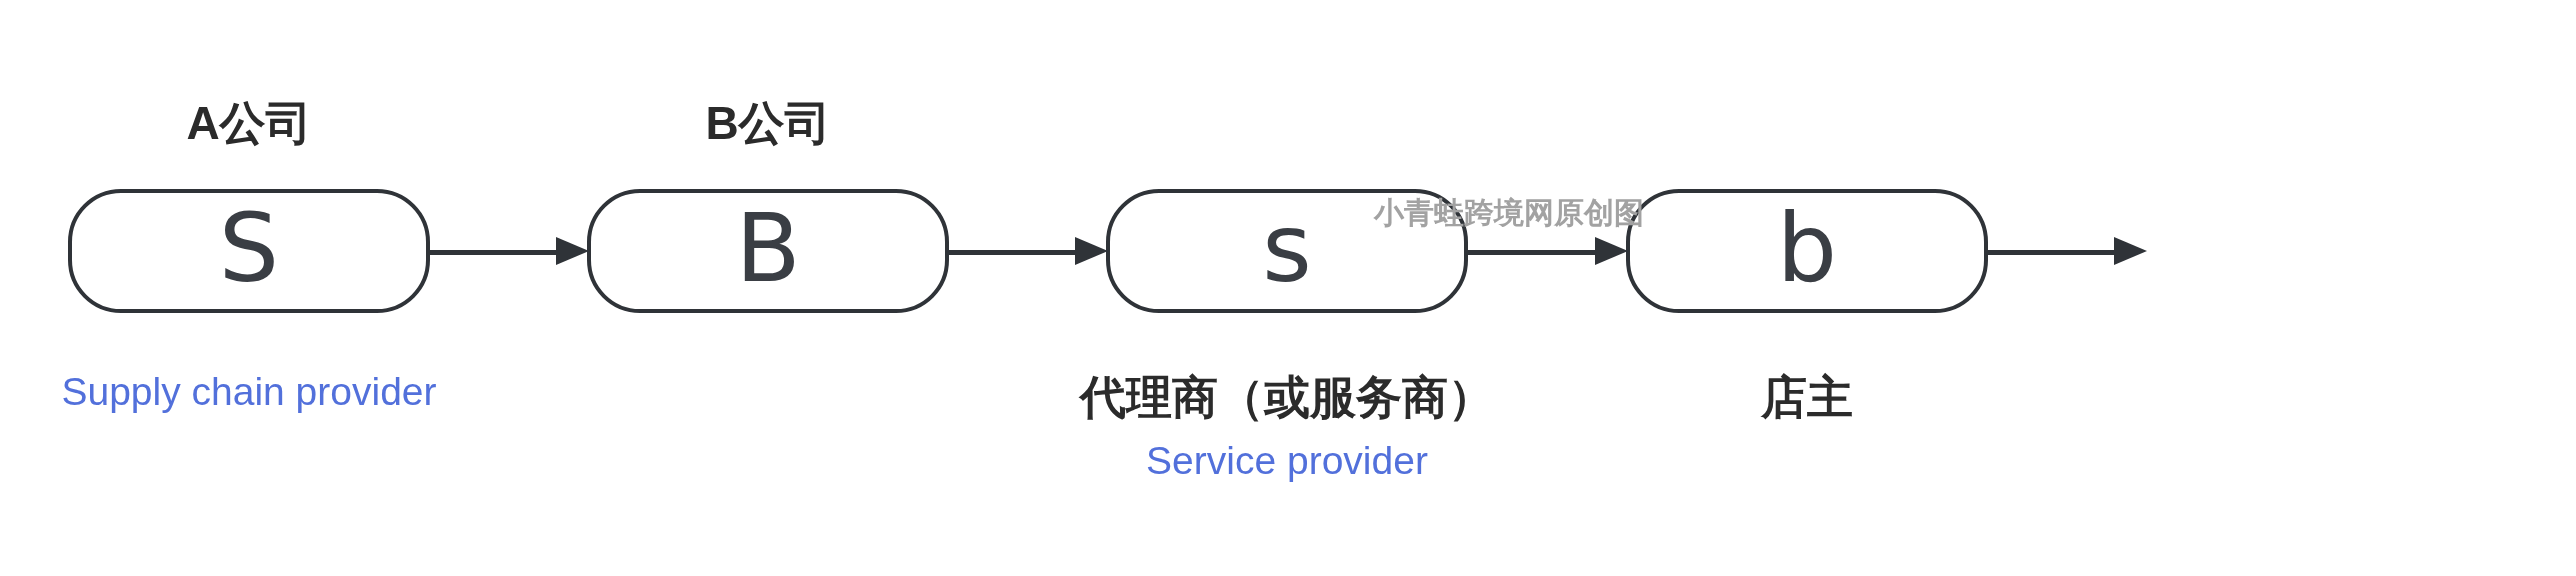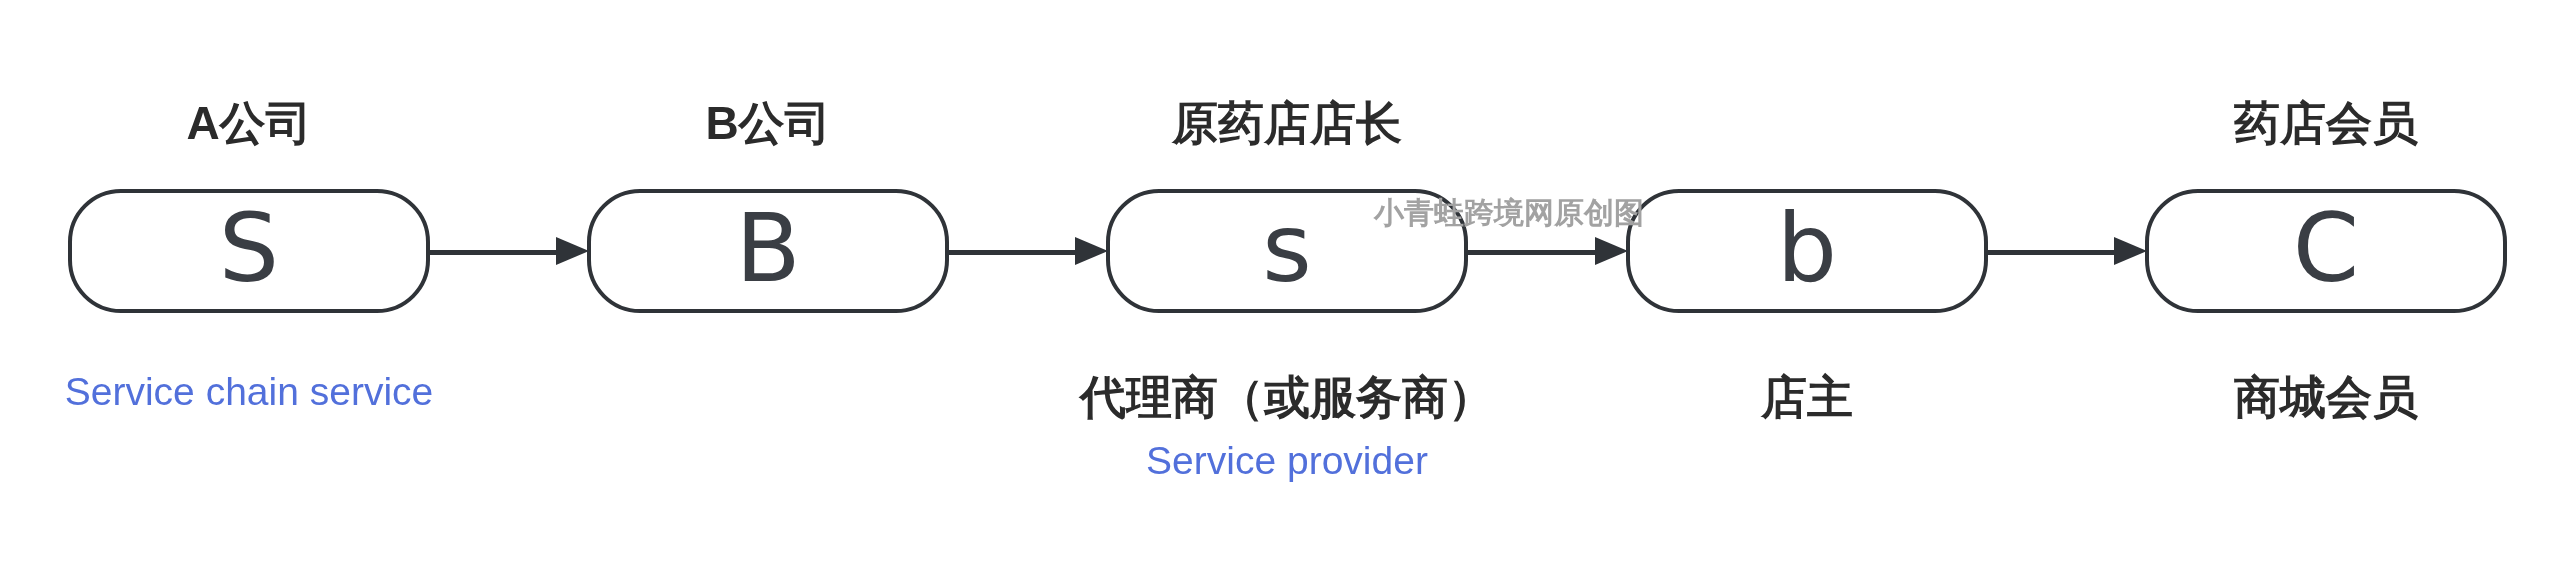--- a/index.html
+++ b/index.html
@@ -60,42 +60,41 @@
 </head>
 <body>
 
 <div class="canvas">
 
   <div class="node" style="left:68px">
     <div class="node-title">A公司</div>
     <div class="pill">
       <span class="pill-letter">S</span>
     </div>
-    <div class="sub-en row1">Service chain service</div>
+    <div class="sub-en row1">Supply chain provider</div>
   </div>
 
   <div class="arrow" style="left:430px">
     <div class="arrow-line"></div>
     <div class="arrow-head"></div>
   </div>
 
   <div class="node" style="left:587px">
     <div class="node-title">B公司</div>
     <div class="pill">
       <span class="pill-letter">B</span>
     </div>
   </div>
 
   <div class="arrow" style="left:949px">
     <div class="arrow-line"></div>
     <div class="arrow-head"></div>
   </div>
 
   <div class="node" style="left:1106px">
-    <div class="node-title">原药店店长</div>
     <div class="pill">
       <span class="pill-letter">s</span>
     </div>
     <div class="sub-cn">代理商（或服务商）</div>
     <div class="sub-en row2">Service provider</div>
   </div>
 
   <div class="arrow" style="left:1469px">
     <div class="arrow-line"></div>
     <div class="arrow-head"></div>
@@ -106,24 +105,17 @@
       <span class="pill-letter">b</span>
     </div>
     <div class="sub-cn">店主</div>
   </div>
 
   <div class="arrow" style="left:1988px">
     <div class="arrow-line"></div>
     <div class="arrow-head"></div>
   </div>
 
-  <div class="node" style="left:2145px">
-    <div class="node-title">药店会员</div>
-    <div class="pill">
-      <span class="pill-letter">C</span>
-    </div>
-    <div class="sub-cn">商城会员</div>
-  </div>
 
   <div class="watermark">小青蛙跨境网原创图</div>
 
 </div>
 
 
 </body></html>

